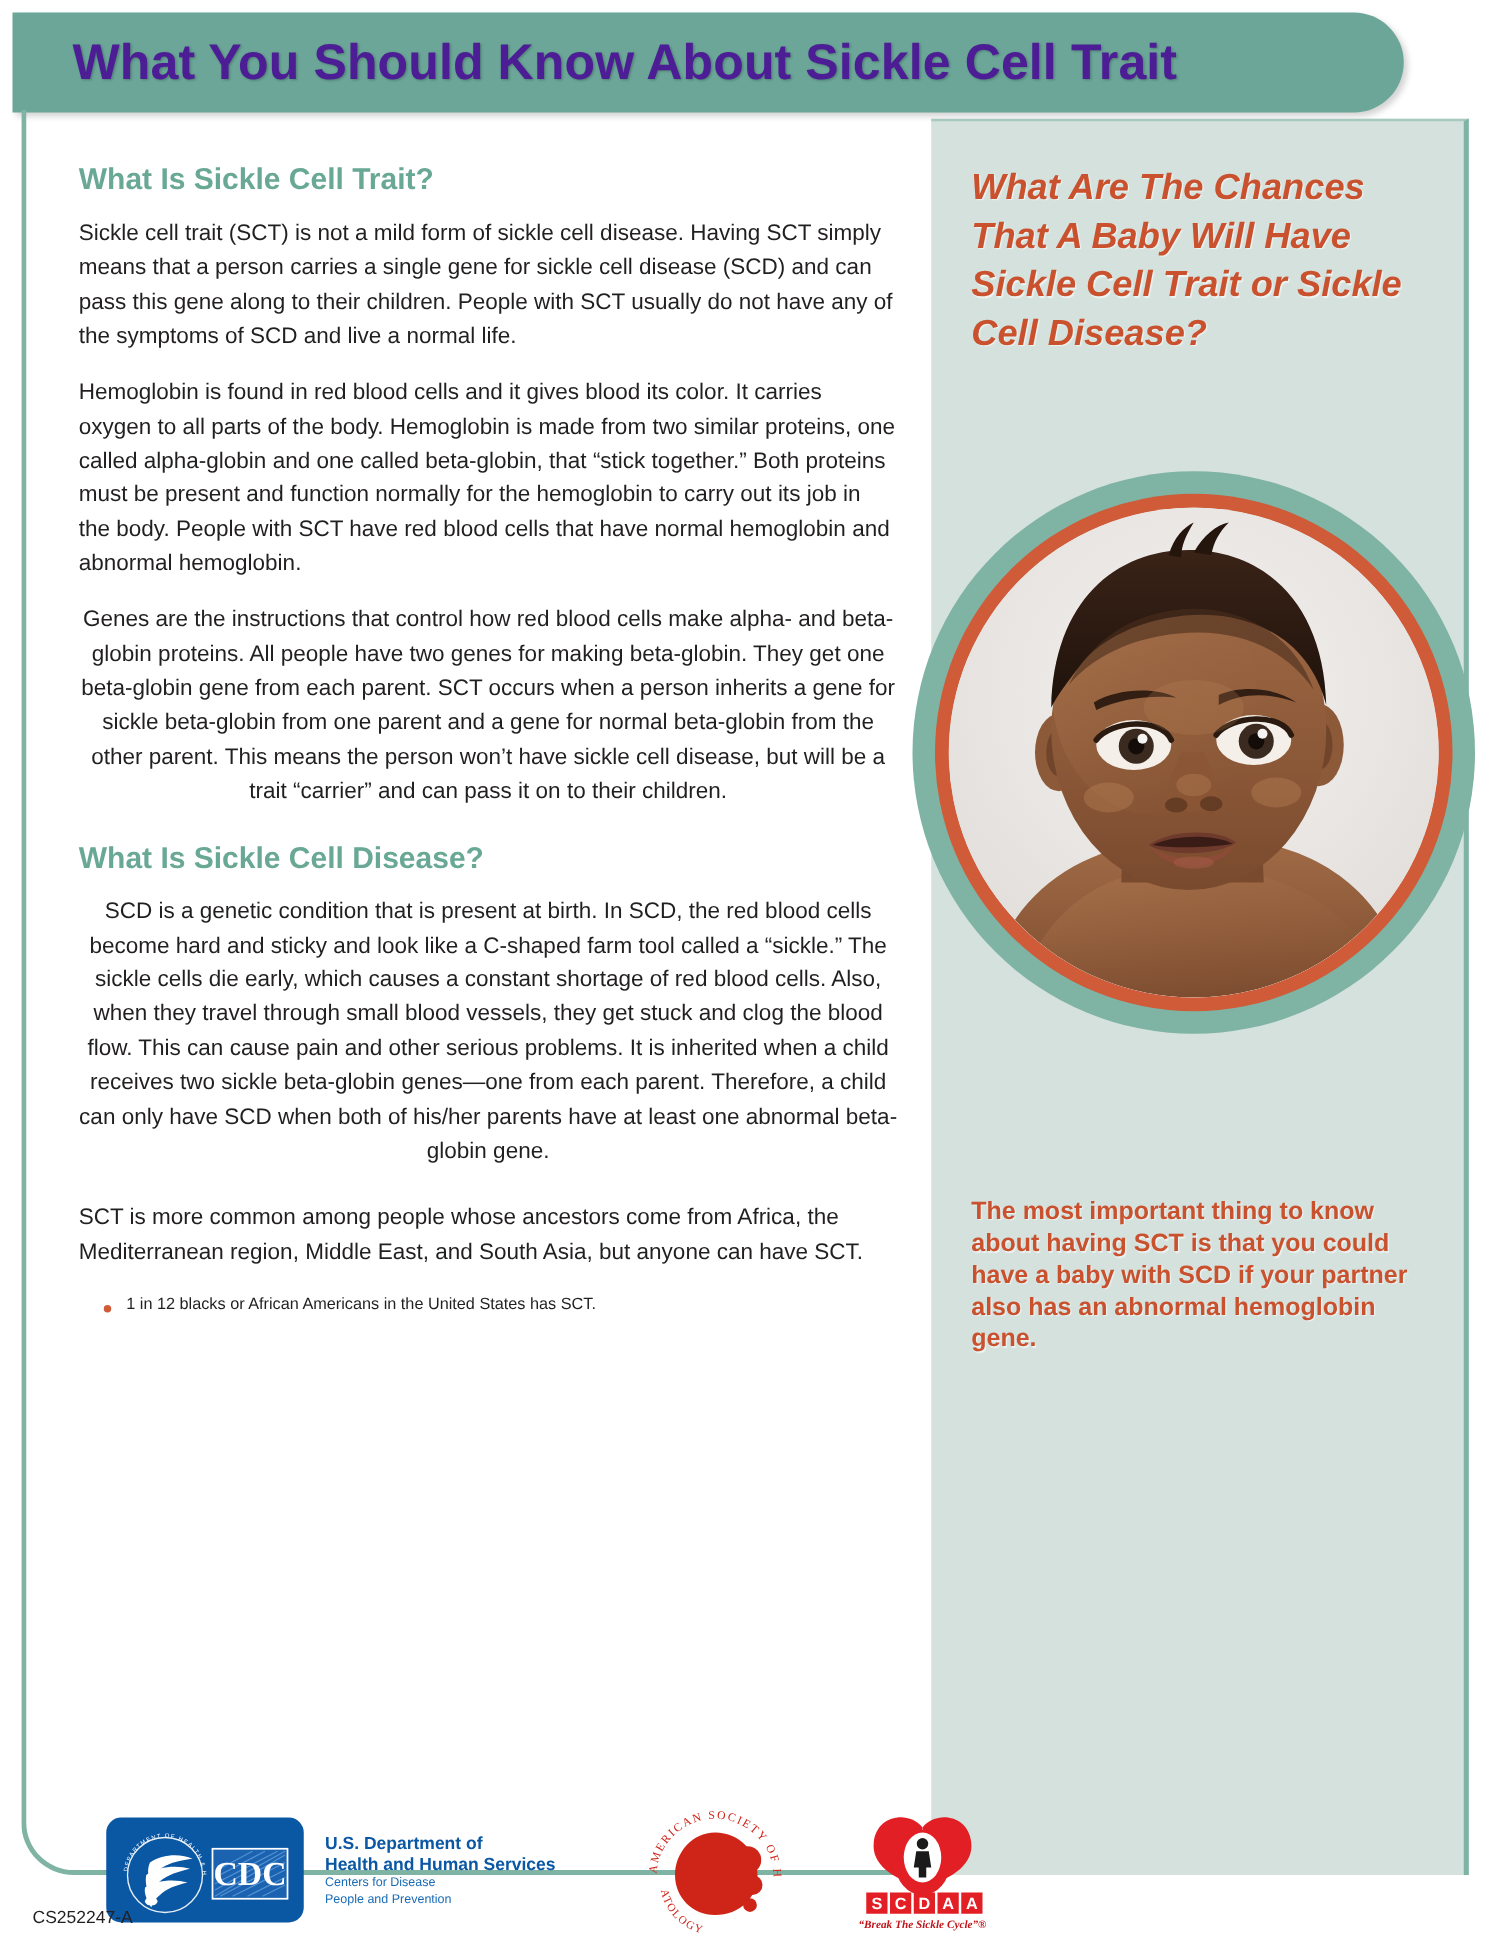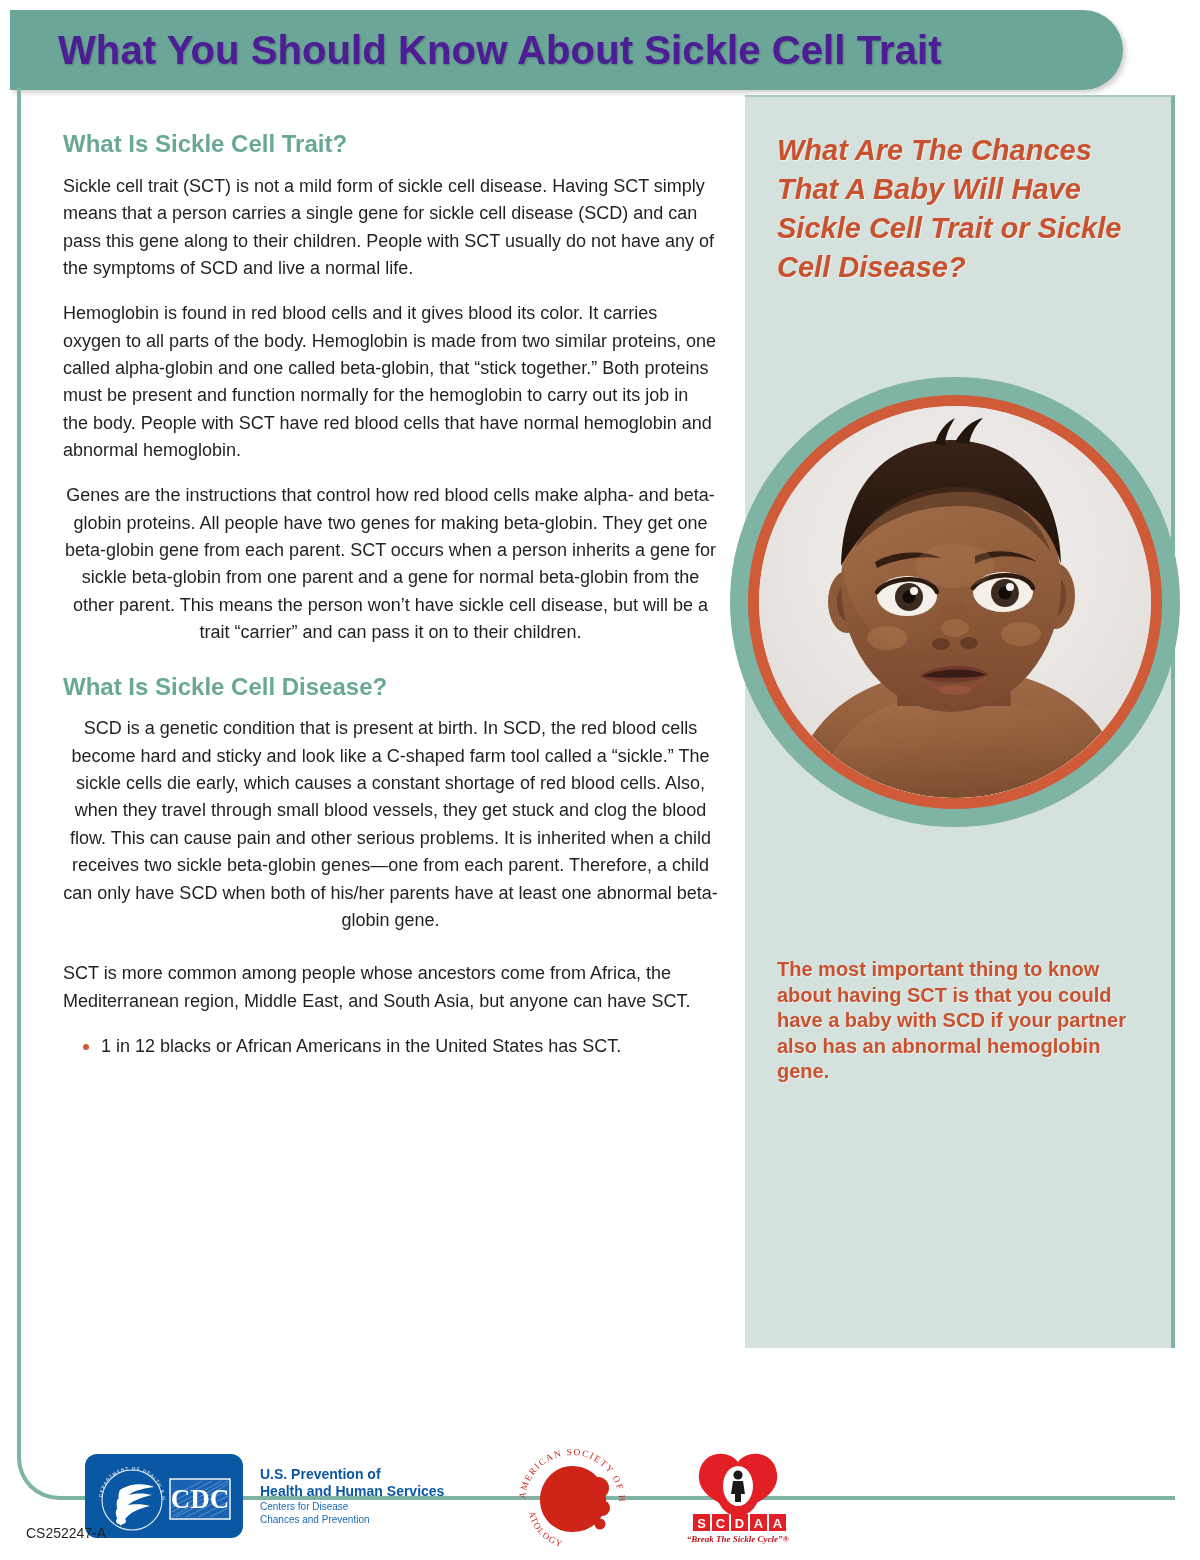--- a/index.html
+++ b/index.html
@@ -40,21 +40,21 @@
     letter-spacing:.1px;
     padding-left:48px;
     text-shadow:1px 1px 2px rgba(0,0,0,.25);
     white-space:nowrap;
   }
 
   
   .sidebar{
     position:absolute;
     left:745px; top:95px;
-    width:430px; height:1253px;
+    width:430px; height:1405px;
     background:#d4e1dd;
     border-right:4px solid #7fb3a4;
     border-top:2px solid #a9c9c0;
     box-sizing:border-box;
   }
   .sidebar-head{
     position:absolute;
     left:32px; top:34px;
     width:380px;
     color:#c9512e;
@@ -128,21 +128,21 @@
   p.body:last-child{margin-bottom:0;text-align:center;}
   ul.bullets{
     margin:14px 0 0 0;
     padding:0;
     list-style:none;
   }
   ul.bullets li{
     position:relative;
     padding-left:38px;
     color:#221f1f;
-    font-size:18px;
+    font-size:13px;
     line-height:1.52;
     margin-bottom:6px;
   }
   ul.bullets li .dot{
     position:absolute;
     left:20px; top:11px;
     width:6px; height:6px;
     border-radius:50%;
     background:#cf5b38;
   }
@@ -345,24 +345,24 @@
           <line x1="86" y1="57" x2="138" y2="30"></line>
         <line x1="96" y1="57" x2="138" y2="36"></line>
           <line x1="108" y1="57" x2="138" y2="42"></line>
         <line x1="120" y1="57" x2="138" y2="48"></line>
       </g>
       <text x="110" y="48" text-anchor="middle" font-family="'Liberation Serif',serif" font-size="27" font-weight="bold" fill="#ffffff">CDC</text>
     </svg>
   </div>
 
   <div class="cdc-text">
-    <div class="l1">U.S. Prevention of</div>
+    <div class="l1">U.S. Department of</div>
     <div class="l2">Health and Human Services</div>
     <div class="l3">Centers for Disease</div>
-    <div class="l4">Chances and Prevention</div>
+    <div class="l4">People and Prevention</div>
   </div>
 
   <div class="ash-logo">
     <svg width="112" height="108" viewBox="0 0 112 108" xmlns="http://www.w3.org/2000/svg">
       <defs>
         <path id="ashtop" d="M9 60 A47 47 0 0 1 103 60" fill="none"></path>
         <path id="ashbot" d="M12 62 A44 44 0 0 0 100 62" fill="none"></path>
       </defs>
       <text font-family="'Liberation Serif',serif" font-size="9.3" fill="#cf2418" letter-spacing="1.5">
         <textPath href="#ashtop" startOffset="2%">AMERICAN SOCIETY OF HEM</textPath>

